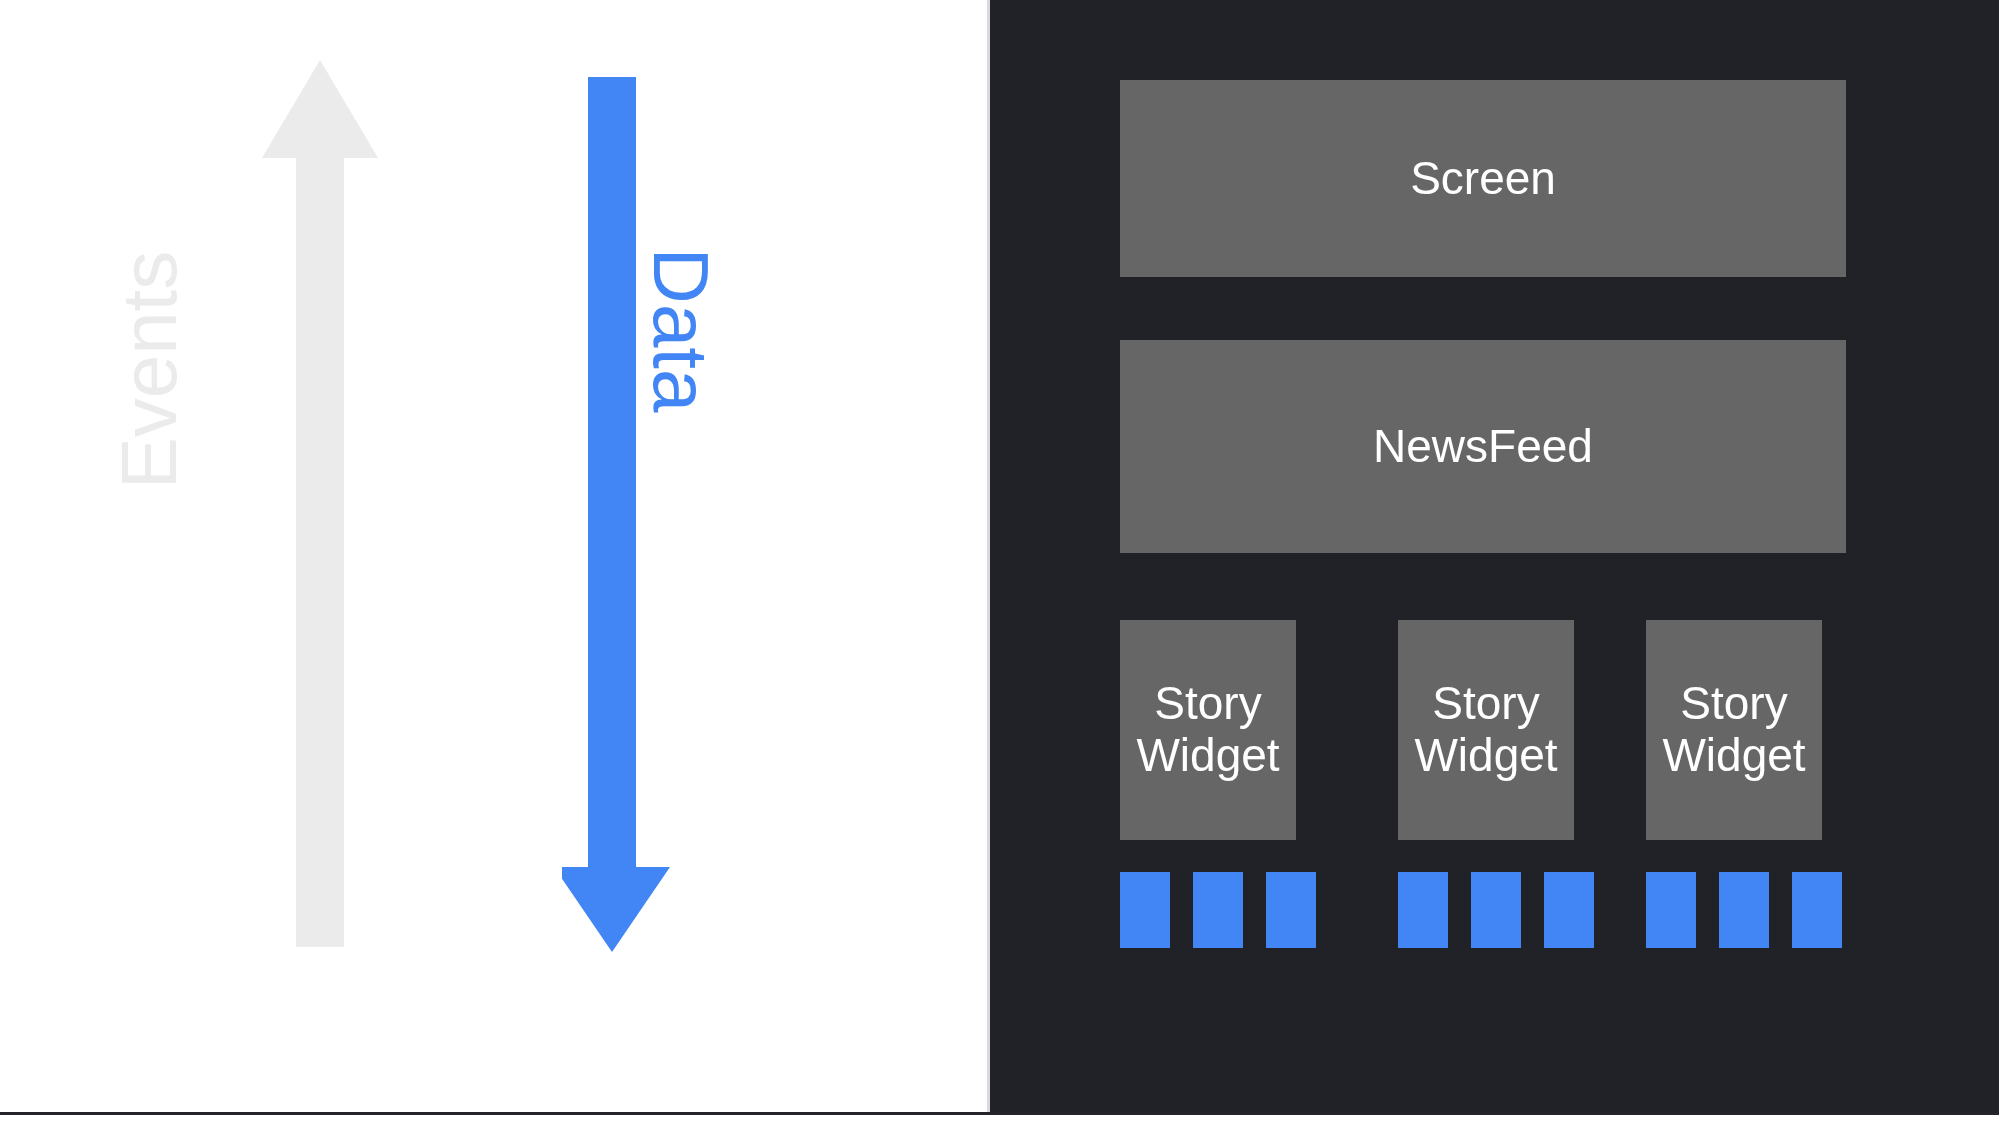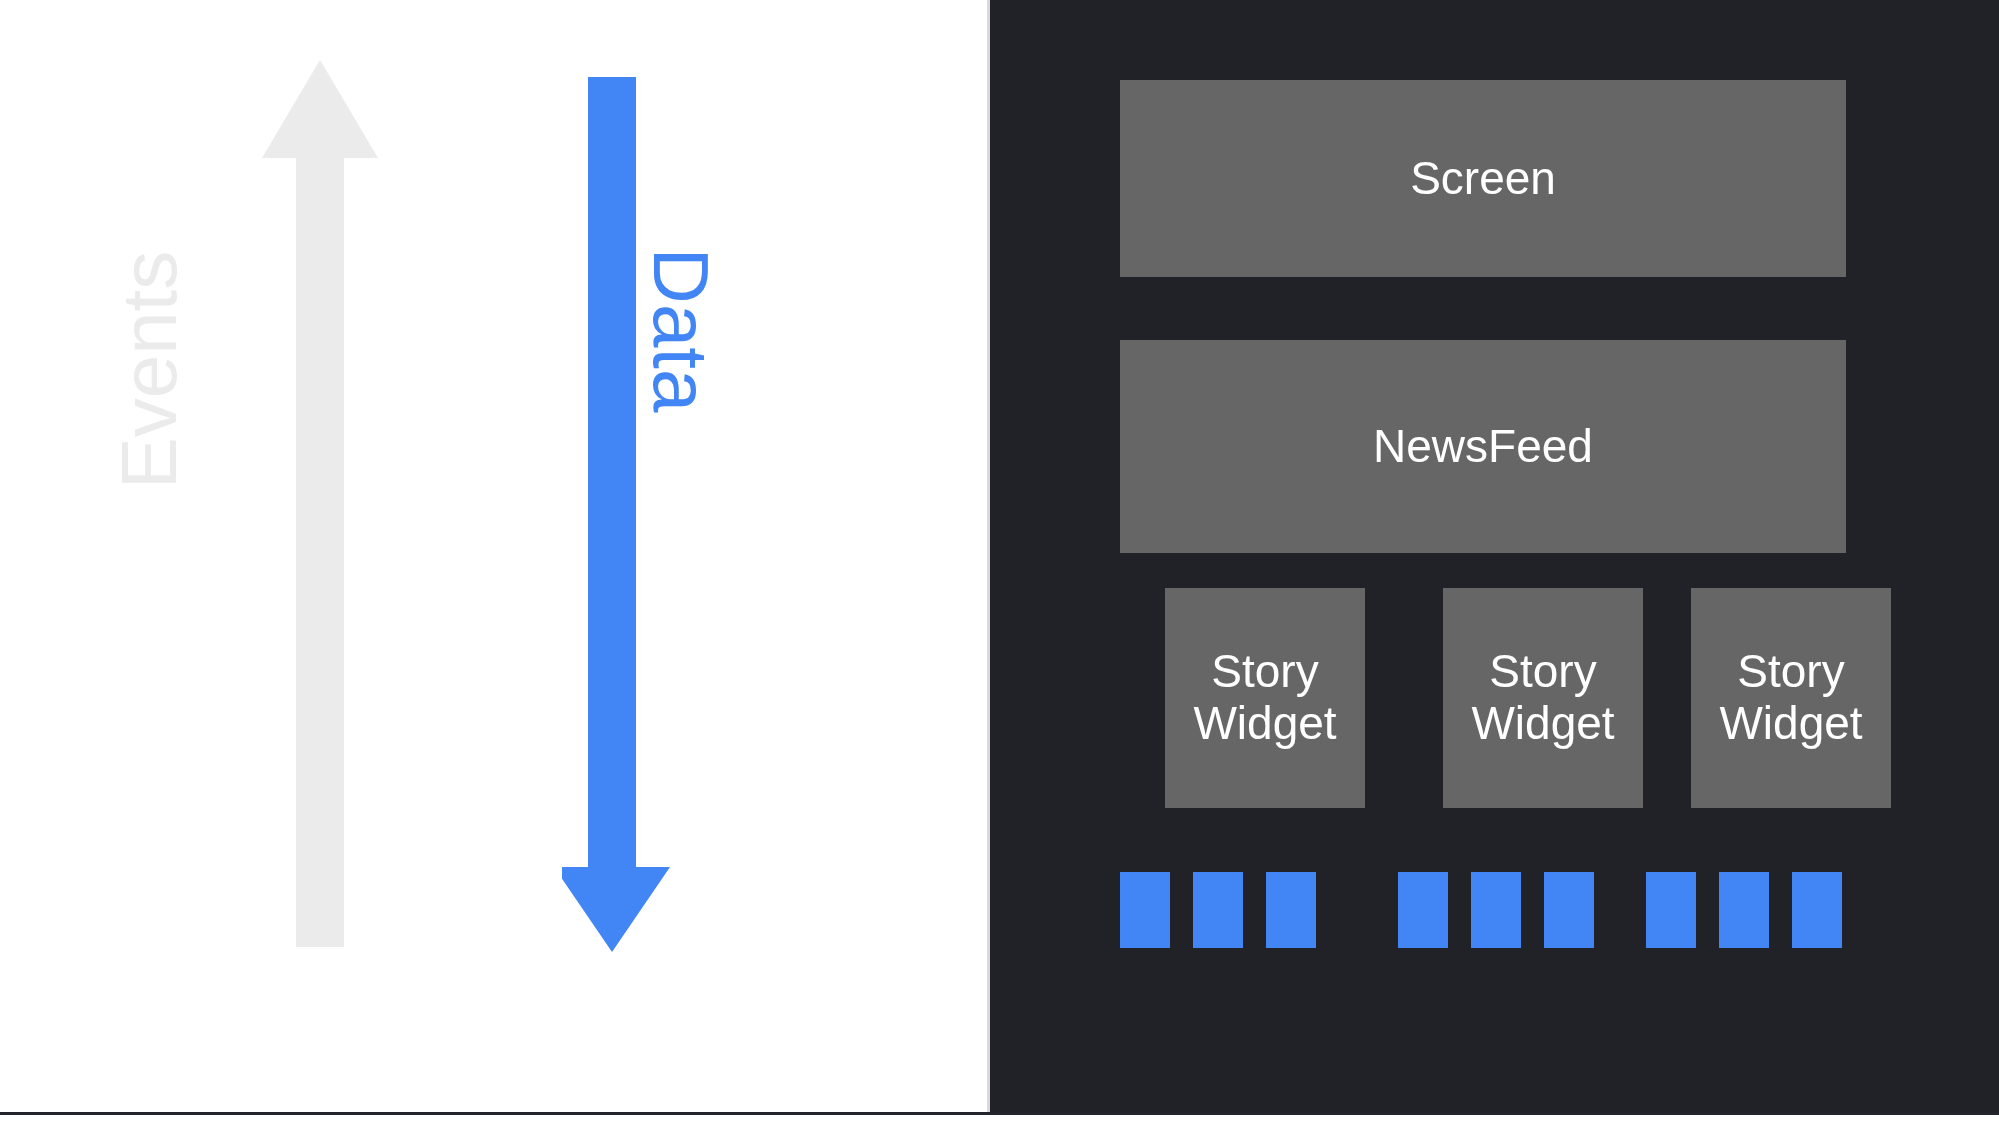--- a/index.html
+++ b/index.html
@@ -118,25 +118,24 @@
     height: 197px;
   }
   #newsfeed-box {
     left: 1120px;
     top: 340px;
     width: 726px;
     height: 213px;
   }
 
   .story-box {
-    top: 588px;
-    width: 200px;
+    top: 620px;
+    width: 176px;
     height: 220px;
     font-size: 46px;
-    margin-left: 45px;
   }
   #story-box-0 { left: 1120px; }
   #story-box-1 { left: 1398px; }
   #story-box-2 { left: 1646px; }
 
   .tick-group {
     position: absolute;
     top: 872px;
     height: 76px;
     display: flex;

